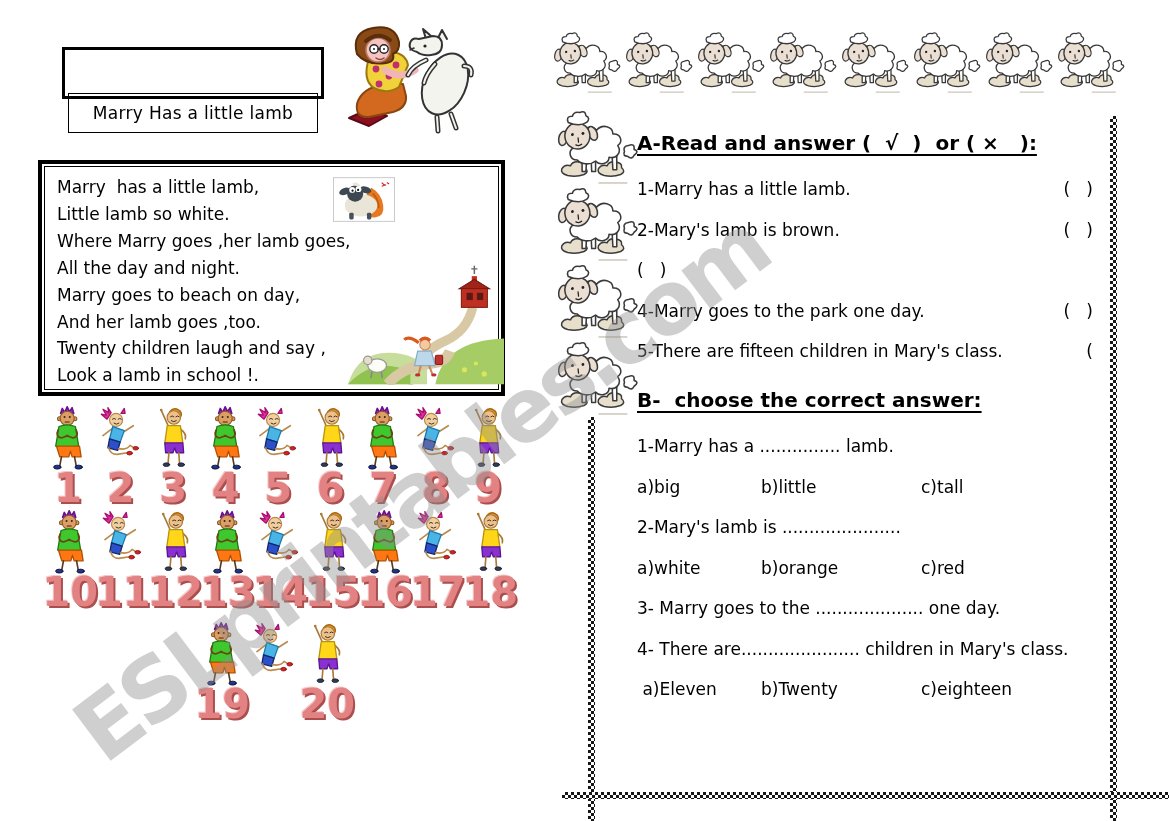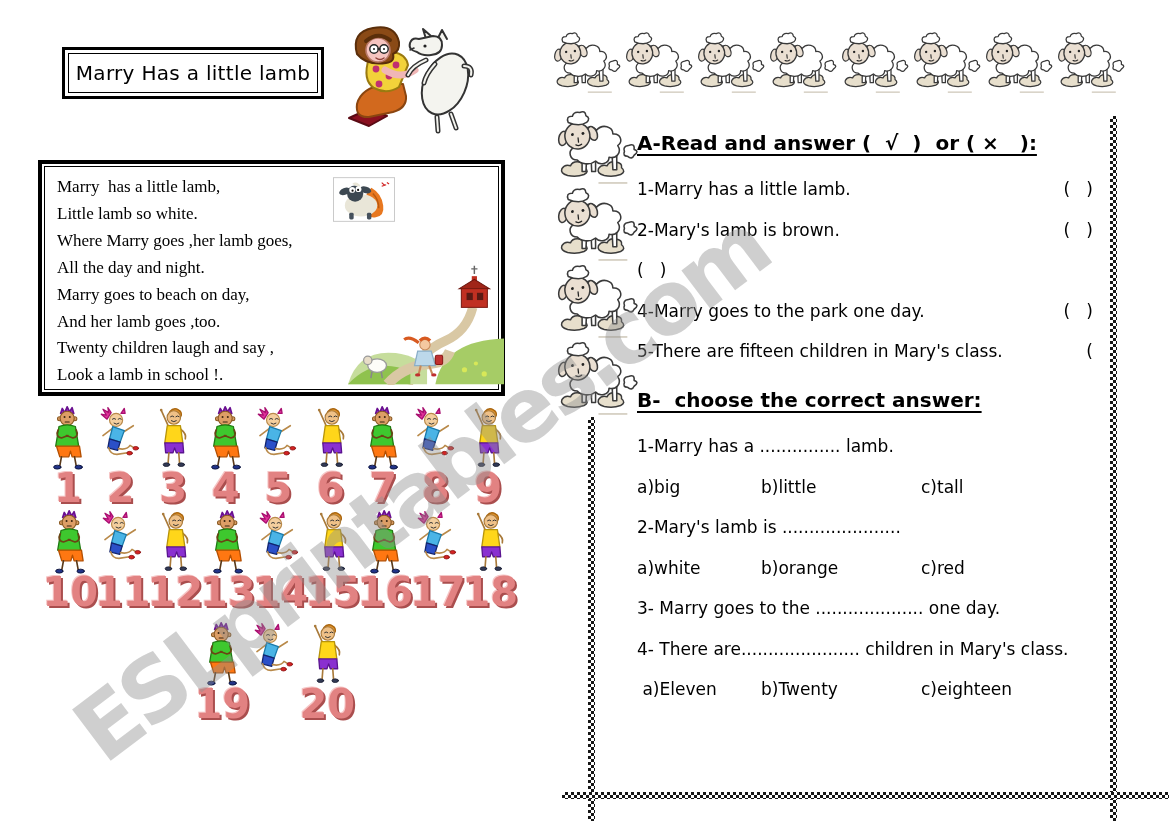--- a/index.html
+++ b/index.html
@@ -5,29 +5,29 @@
   * { margin:0; padding:0; box-sizing:border-box; }
   html,body { background:#fff; }
   #page { position:relative; width:1169px; height:821px; background:#fff;
           font-family:"DejaVu Sans", sans-serif; color:#000; overflow:hidden; }
   .abs { position:absolute; }
   .pre { white-space:pre; }
 
   
   #title-box { left:62px; top:47px; width:262px; height:52px; border:3px solid #000; padding:3px; background:#fff; }
   #title-inner { width:100%; height:100%; border:1px solid #000; display:flex; align-items:center; justify-content:center;
-                 font-size:20px; letter-spacing:.3px; }
+                 font-size:17px; letter-spacing:.3px;margin-top:40px; }
 
   
   #girl-lamb { left:333px; top:22px; width:160px; height:116px; }
 
   
   #poem-box { left:38px; top:160px; width:467px; height:236px; border:4px solid #000; background:#fff; }
   #poem-inner { position:absolute; inset:2px; border:1px solid #000; }
-  #poem-lines { position:absolute; left:12px; top:7px; font-size:17px; line-height:26.9px;font-family:Liberation Serif, serif; }
+  #poem-lines { position:absolute; left:12px; top:7px; font-size:17px; line-height:26.9px; }
   #timmy-pic { position:absolute; left:288px; top:5px; width:62px; height:55px; }
   #school-scene { position:absolute; left:303px; top:96px; width:156px; height:122px; }
 
   
   .child-row { position:absolute; display:flex; }
   #row-0 { left:42px;  top:406px; }
   #row-1 { left:44px;  top:510px; }
   #row-2 { left:196px; top:622px; }
   .child-cell { width:52.5px; display:flex; flex-direction:column; align-items:center; }
   .child-fig { width:52px; height:64px; }

